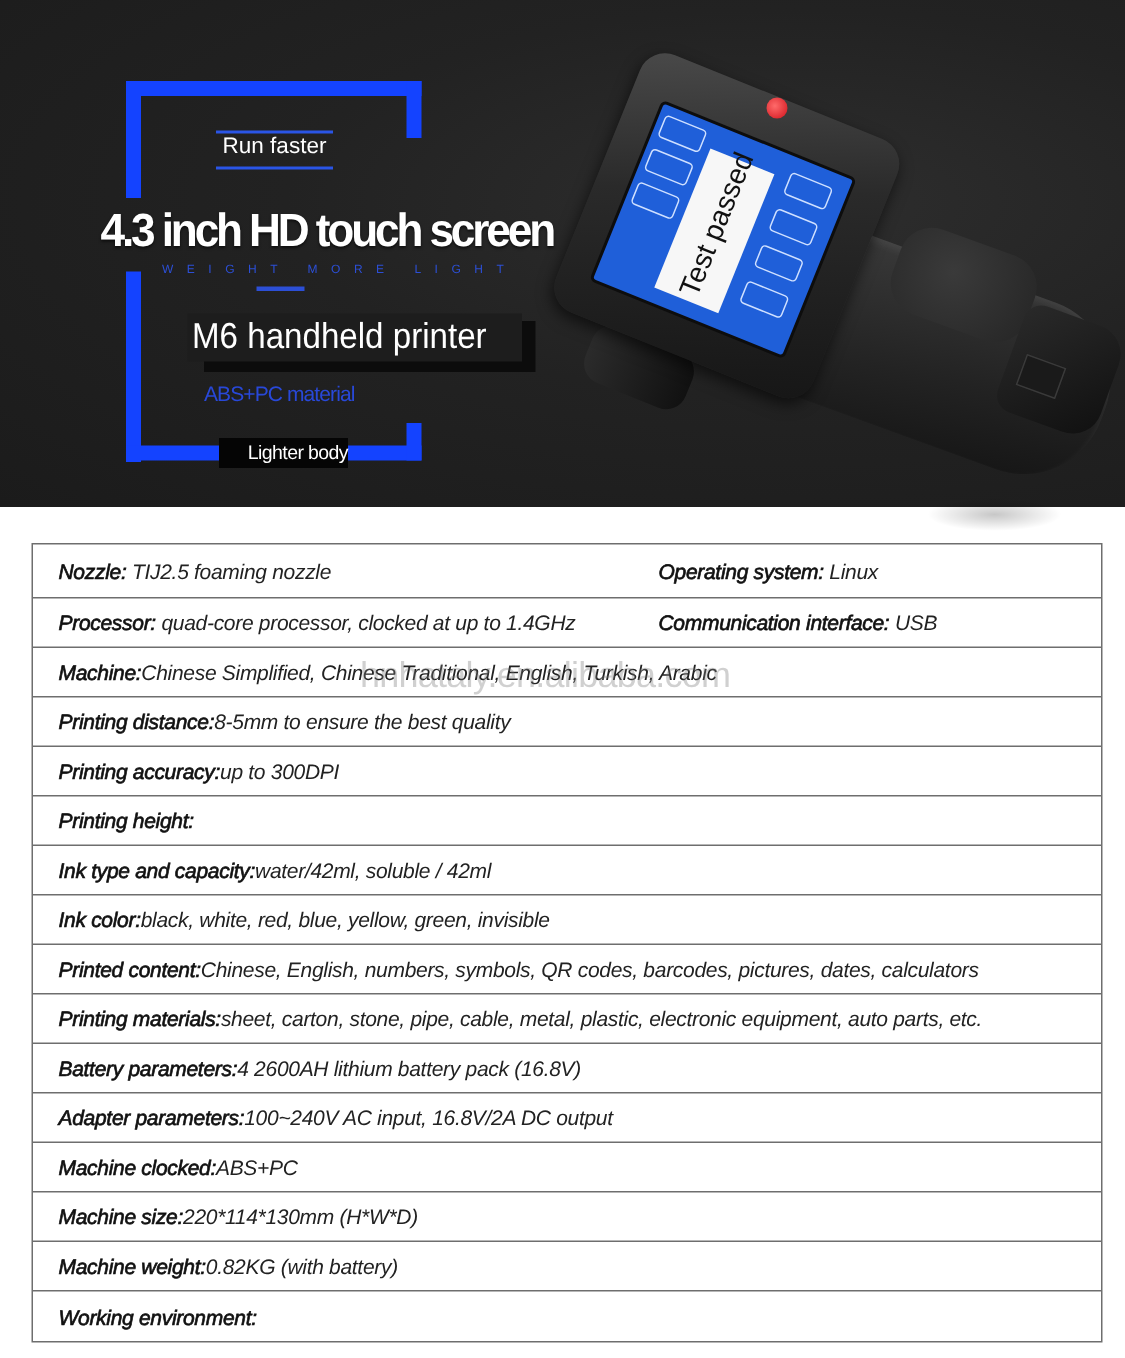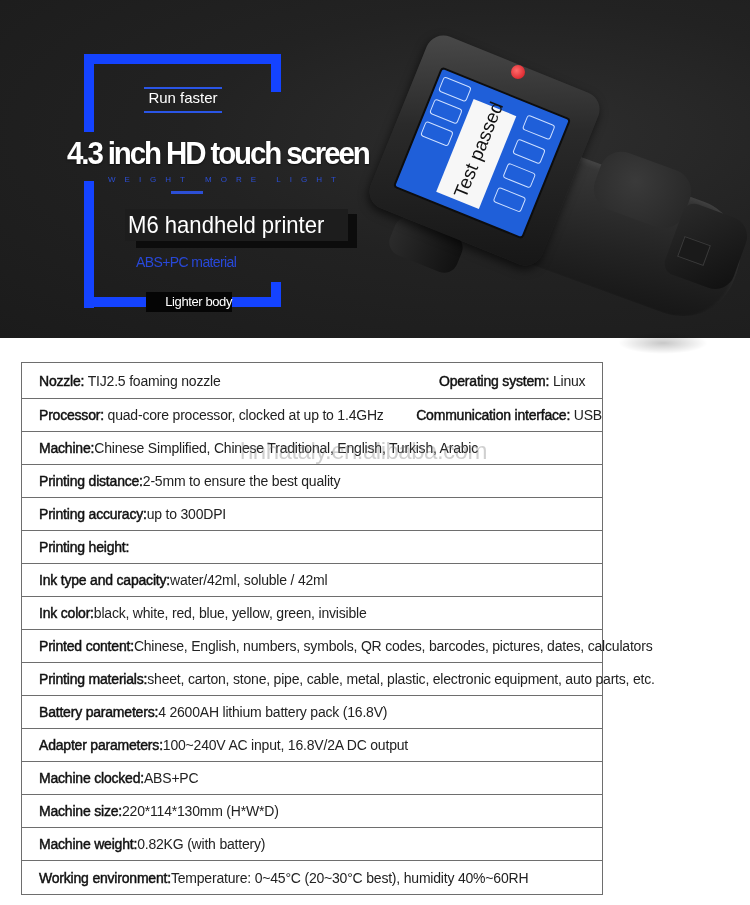--- a/index.html
+++ b/index.html
@@ -124,22 +124,22 @@
       background: linear-gradient(90deg, #2b2b2b, #111);
       border-radius: 14px; transform: rotate(22deg);
     }
     .floor-shadow {
       position: absolute; left: 618px; top: 332px; width: 90px; height: 22px;
       background: radial-gradient(ellipse at center, rgba(0,0,0,0.22), rgba(0,0,0,0) 70%);
     }
 
     
     .spec-table {
-      position: absolute; left: 21px; top: 362px; width: 582px;
-      border: 1.5px solid #6e6e6e; border-bottom-width: 1.5px;
+      position: absolute; left: 21px; top: 362px; width: 714px;
+      border: 1.5px solid #6e6e6e; border-bottom-width: 1.5px; font-style: italic;
     }
     .spec-row {
       height: 33px; border-bottom: 1.5px solid #6e6e6e;
       display: flex; align-items: center; padding-left: 17px;
       font-size: 14px; color: #222; white-space: nowrap;
       letter-spacing: -0.2px;
     }
     .spec-row:last-child { border-bottom: none; }
     .spec-row.tall { height: 36px; }
     .spec-cell { display: inline-block; }
@@ -221,21 +221,21 @@
     <span class="spec-cell">
       <span class="spec-label">Communication interface:</span><span class="spec-value"> USB</span>
     </span>
   </div>
   <div class="spec-row">
     <span class="spec-label">Machine:</span>
       <span class="spec-value"> Chinese Simplified, Chinese Traditional, English, Turkish, Arabic</span>
   </div>
   <div class="spec-row">
     <span class="spec-label">Printing distance:</span>
-      <span class="spec-value"> 2-5mm to ensure the best quality</span>
+      <span class="spec-value"> 8-5mm to ensure the best quality</span>
   </div>
   <div class="spec-row">
     <span class="spec-label">Printing accuracy:</span>
       <span class="spec-value"> up to 300DPI</span>
   </div>
   <div class="spec-row">
     <span class="spec-label">Printing height:</span>
   </div>
   <div class="spec-row">
     <span class="spec-label">Ink type and capacity:</span>
@@ -268,17 +268,16 @@
   <div class="spec-row">
     <span class="spec-label">Machine size:</span>
       <span class="spec-value"> 220*114*130mm (H*W*D)</span>
   </div>
   <div class="spec-row">
     <span class="spec-label">Machine weight:</span>
       <span class="spec-value"> 0.82KG (with battery)</span>
   </div>
   <div class="spec-row">
     <span class="spec-label">Working environment:</span>
-      <span class="spec-value"> Temperature: 0~45°C (20~30°C best), humidity 40%~60RH</span>
   </div>
 </div>
 
 <div class="watermark">hnhataly.en.alibaba.com</div>
 
 </body></html>

